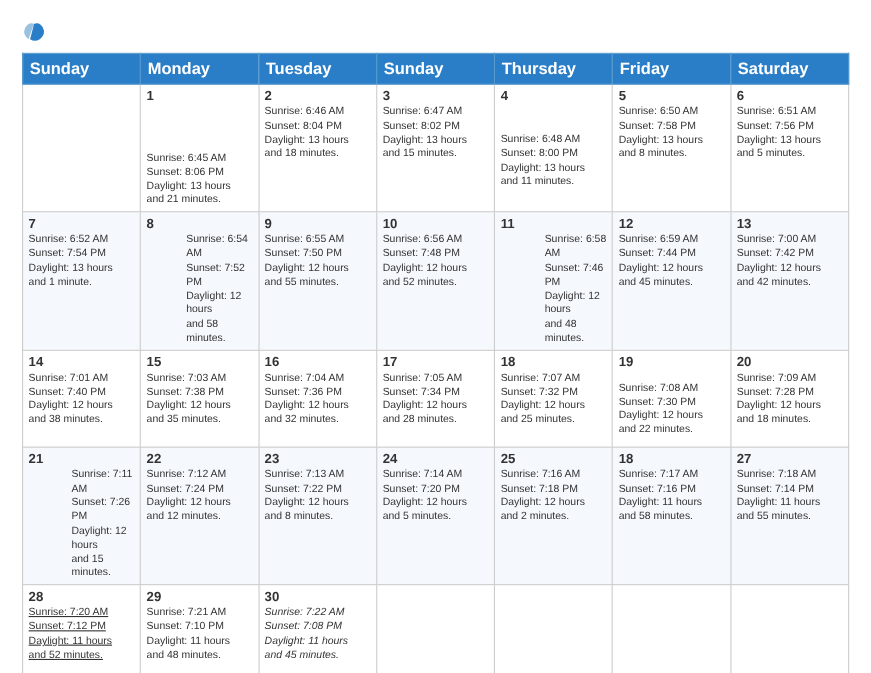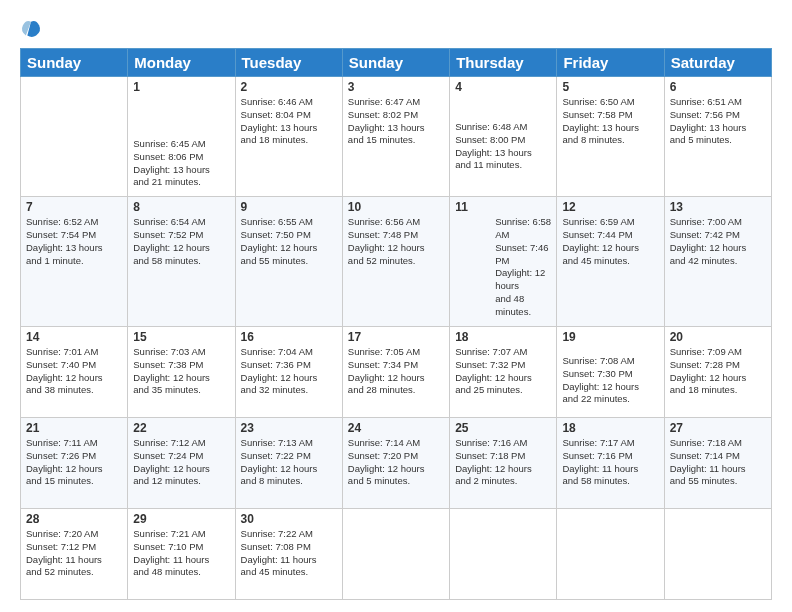--- a/index.html
+++ b/index.html
@@ -183,21 +183,21 @@
         <tr>
           <td>
             <span class="day-number">7</span>
             <div class="day-info" style="white-space: pre-line;">Sunrise: 6:52 AM
 Sunset: 7:54 PM
 Daylight: 13 hours
 and 1 minute.</div>
           </td>
           <td>
             <span class="day-number">8</span>
-            <div class="day-info" style="white-space: pre-line;">Sunrise: 6:54 AM
+            <div class="day-info" style="white-space: pre-line; margin-left: 36px;">Sunrise: 6:54 AM
 Sunset: 7:52 PM
 Daylight: 12 hours
 and 58 minutes.</div>
           </td>
           <td>
             <span class="day-number">9</span>
             <div class="day-info" style="white-space: pre-line;">Sunrise: 6:55 AM
 Sunset: 7:50 PM
 Daylight: 12 hours
 and 55 minutes.</div>
@@ -278,21 +278,21 @@
             <span class="day-number">20</span>
             <div class="day-info" style="white-space: pre-line;">Sunrise: 7:09 AM
 Sunset: 7:28 PM
 Daylight: 12 hours
 and 18 minutes.</div>
           </td>
         </tr>
         <tr>
           <td>
             <span class="day-number">21</span>
-            <div class="day-info" style="white-space: pre-line;">Sunrise: 7:11 AM
+            <div class="day-info" style="white-space: pre-line; margin-left: 39px;">Sunrise: 7:11 AM
 Sunset: 7:26 PM
 Daylight: 12 hours
 and 15 minutes.</div>
           </td>
           <td>
             <span class="day-number">22</span>
             <div class="day-info" style="white-space: pre-line;">Sunrise: 7:12 AM
 Sunset: 7:24 PM
 Daylight: 12 hours
 and 12 minutes.</div>
@@ -329,35 +329,35 @@
             <span class="day-number">27</span>
             <div class="day-info" style="white-space: pre-line;">Sunrise: 7:18 AM
 Sunset: 7:14 PM
 Daylight: 11 hours
 and 55 minutes.</div>
           </td>
         </tr>
         <tr>
           <td>
             <span class="day-number">28</span>
-            <div class="day-info" style="white-space: pre-line;">Sunrise: 7:20 AM
+            <div class="day-info" style="white-space: pre-line; text-decoration: underline;">Sunrise: 7:20 AM
 Sunset: 7:12 PM
 Daylight: 11 hours
 and 52 minutes.</div>
           </td>
           <td>
             <span class="day-number">29</span>
             <div class="day-info" style="white-space: pre-line;">Sunrise: 7:21 AM
 Sunset: 7:10 PM
 Daylight: 11 hours
 and 48 minutes.</div>
           </td>
           <td>
             <span class="day-number">30</span>
-            <div class="day-info" style="white-space: pre-line;">Sunrise: 7:22 AM
+            <div class="day-info" style="white-space: pre-line; font-style: italic;">Sunrise: 7:22 AM
 Sunset: 7:08 PM
 Daylight: 11 hours
 and 45 minutes.</div>
           </td>
           <td class="empty-cell"></td>
           <td class="empty-cell"></td>
           <td class="empty-cell"></td>
           <td class="empty-cell"></td>
         </tr>
       </tbody>

